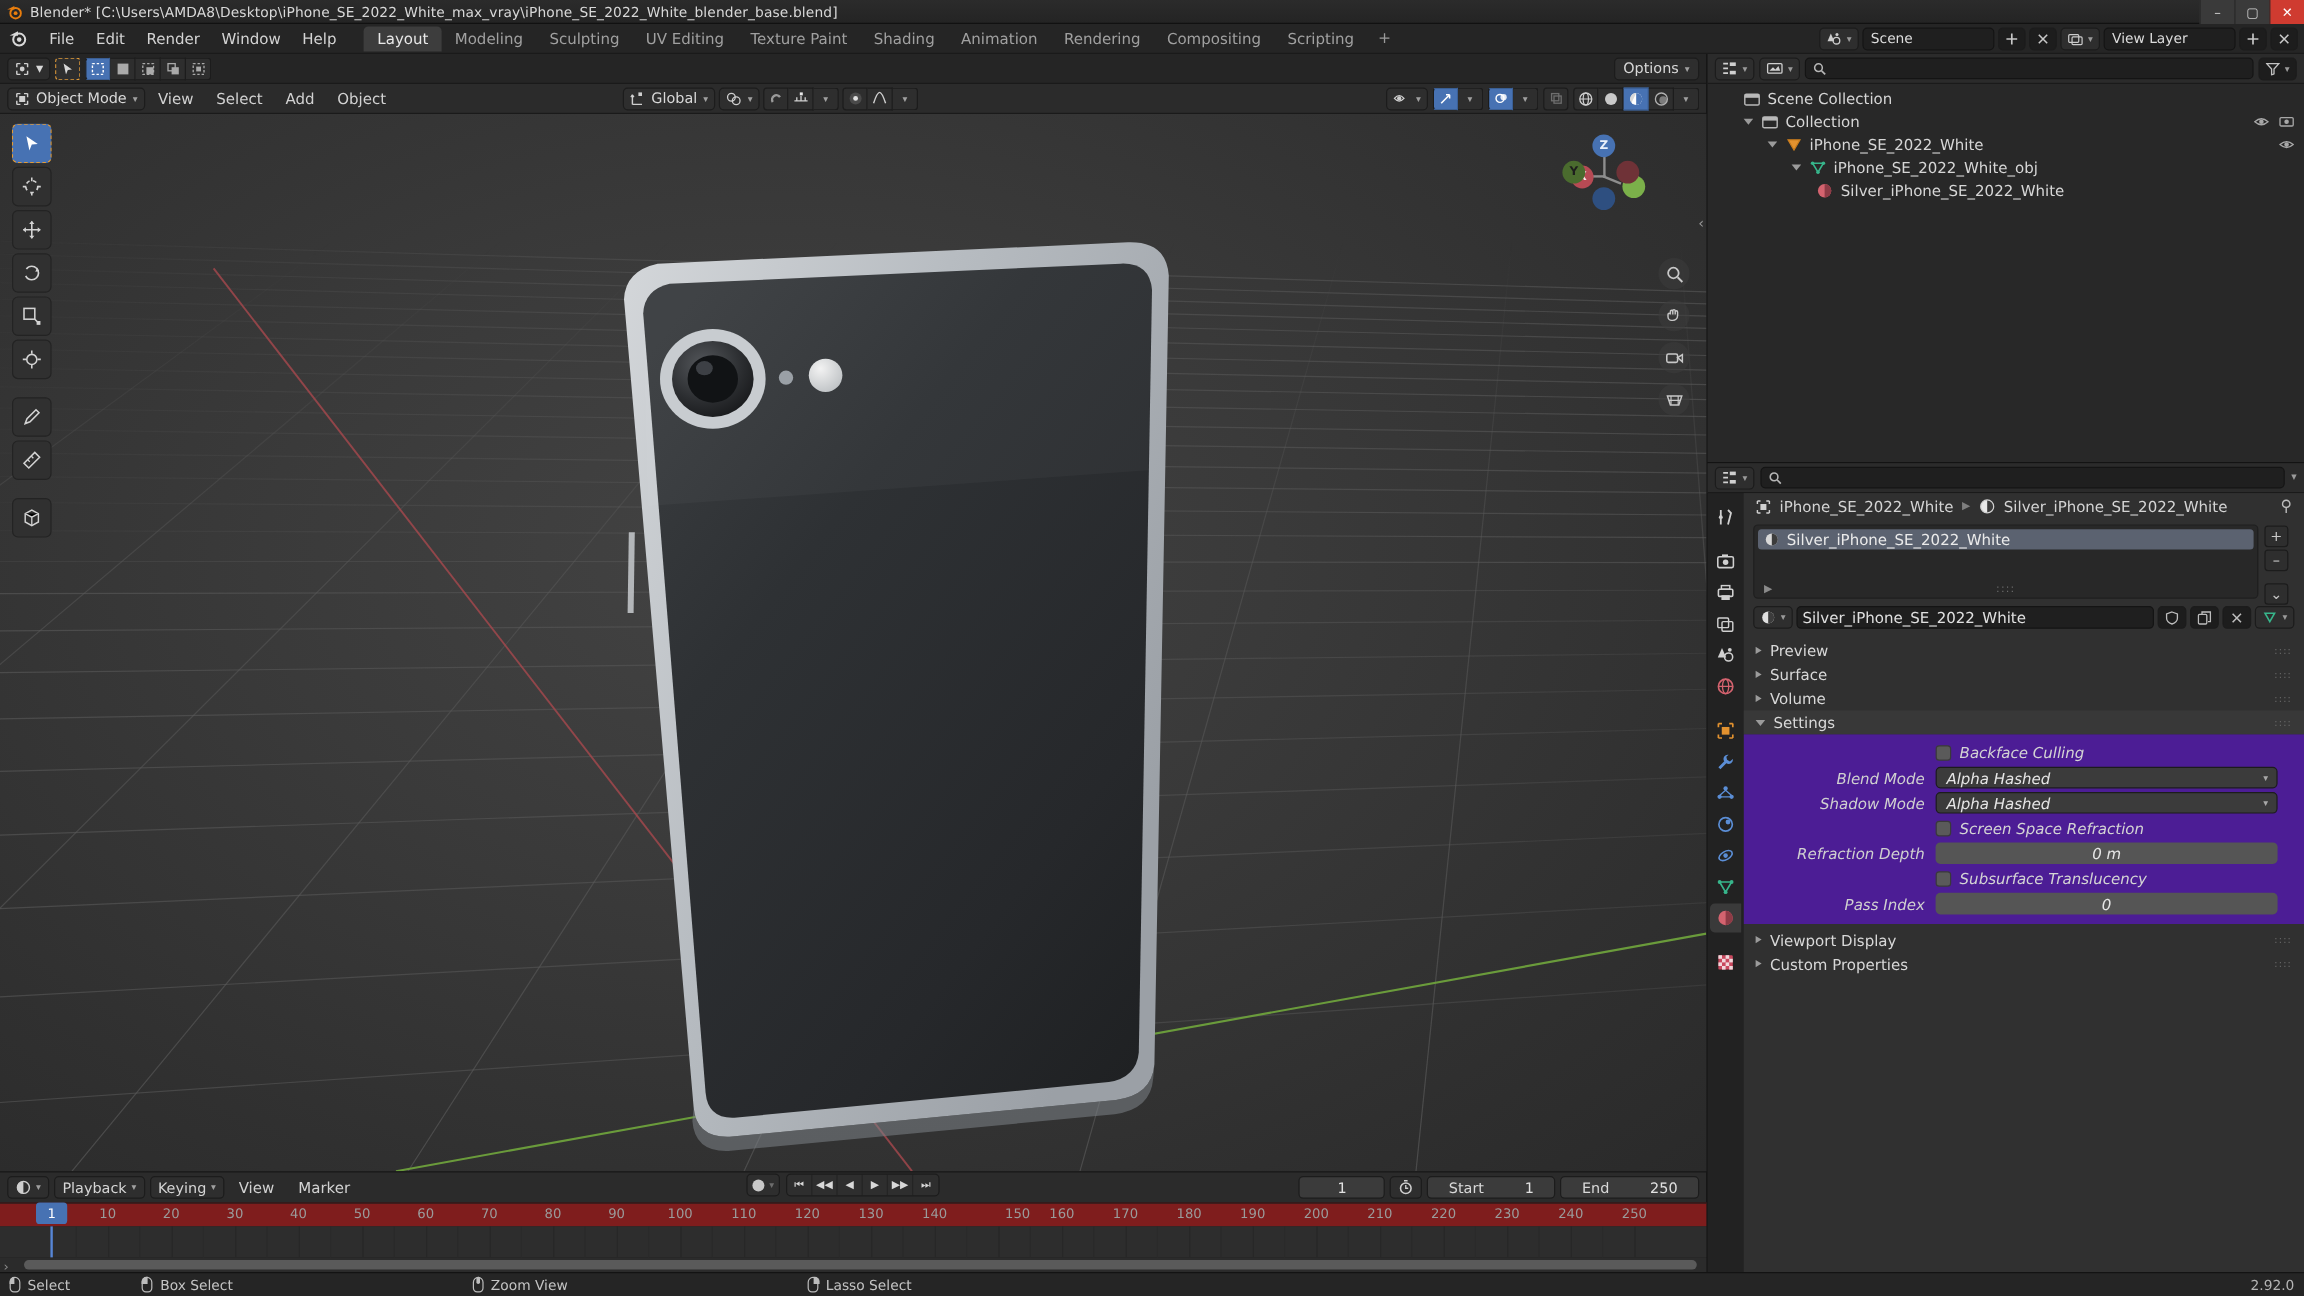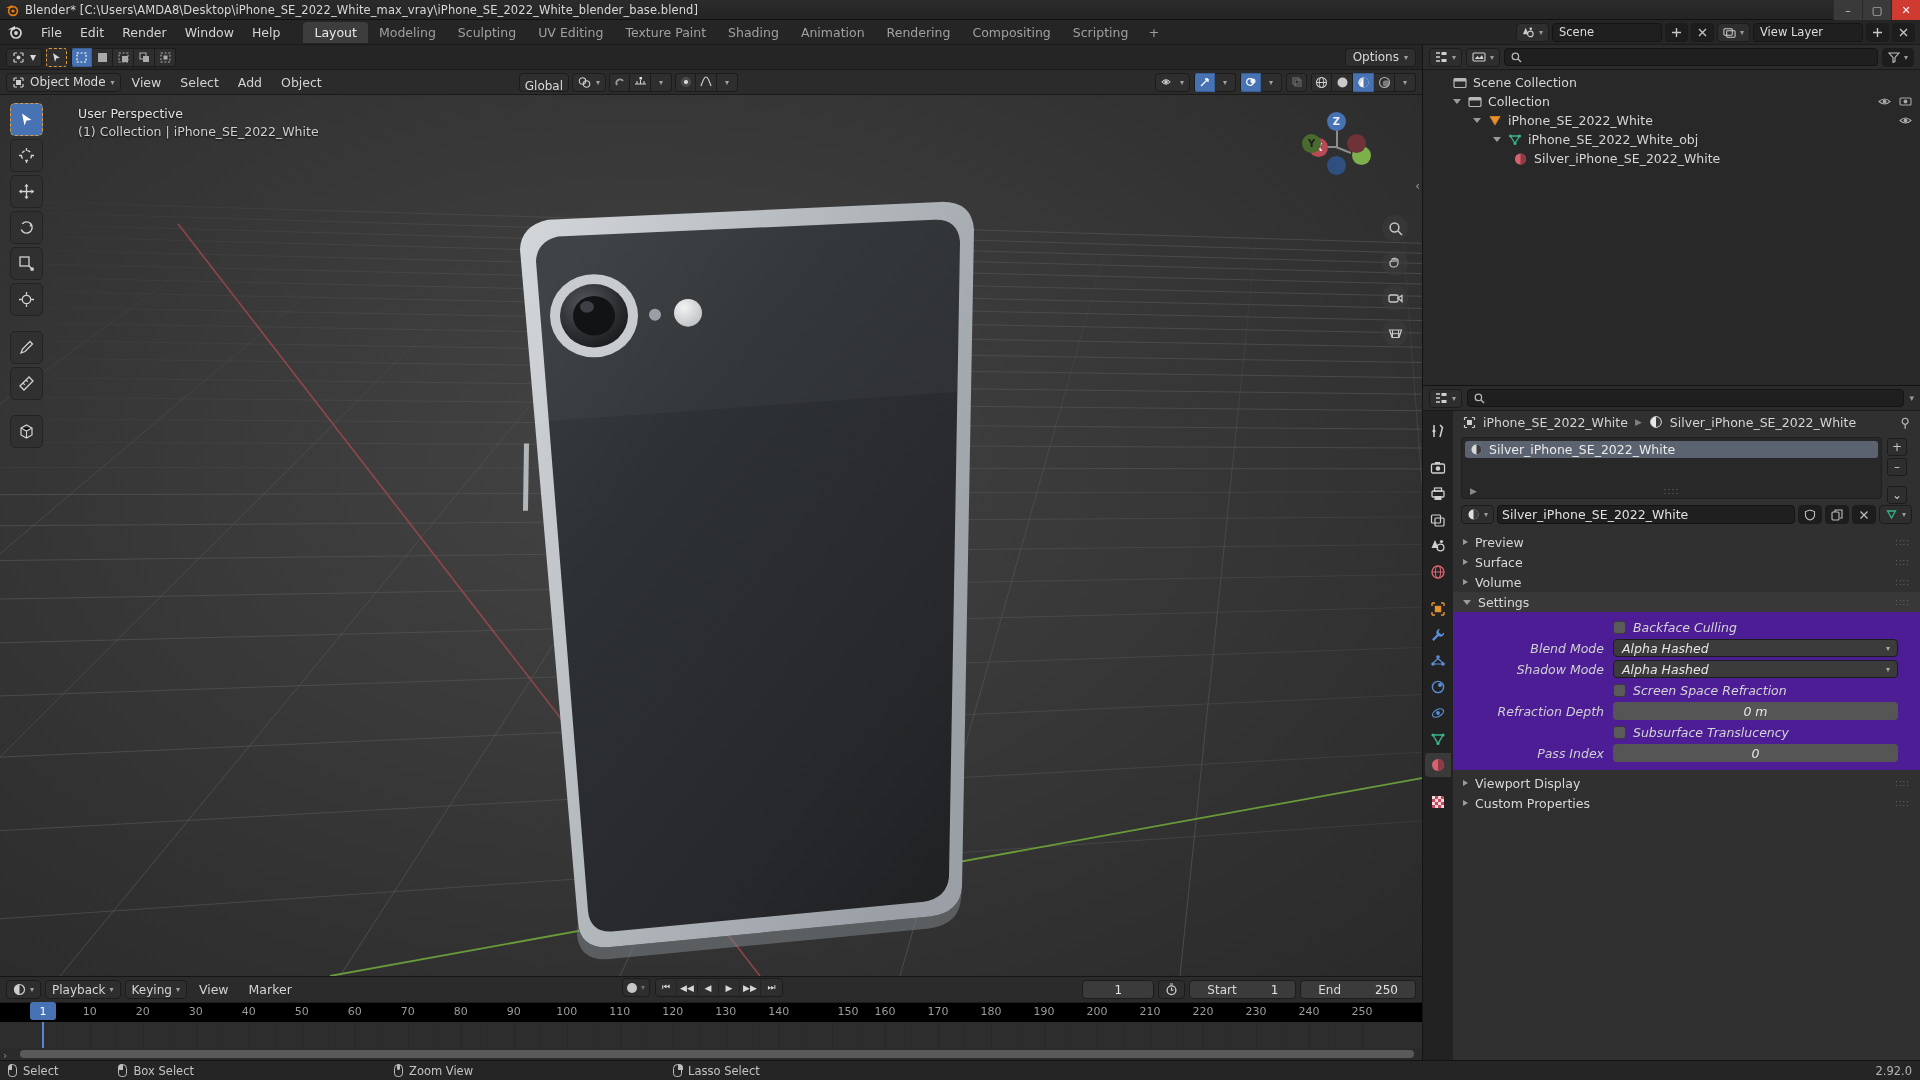--- a/index.html
+++ b/index.html
@@ -89,21 +89,21 @@
   .tl-right { margin-left:auto; display:flex; align-items:center; gap:4px; }
   .playbtns { display:flex; background:#2e2e2e; border:1px solid #1c1c1c; border-radius:4px; overflow:hidden; height:19px; }
   .pbtn { width:21px; height:17px; display:flex; align-items:center; justify-content:center;
     color:#d8d8d8; font-size:9px; border-right:1px solid #242424; }
   .numfield { background:#3b3b3b; border:1px solid #1c1c1c; border-radius:4px; height:19px; min-width:72px;
     display:flex; align-items:center; justify-content:center; font-size:12px; color:#e2e2e2; }
   .rangefield { background:#3b3b3b; border:1px solid #1c1c1c; border-radius:4px; height:19px; display:flex;
     align-items:center; font-size:12px; color:#e2e2e2; }
   .rangefield span { padding:0 17px; }
   .rangefield .lbl { color:#d9d9d9; }
-  .tl-scale { height:20px; background:#000000; position:relative; border-top:1px solid #1c1c1c; }
+  .tl-scale { height:20px; background:#7f1d1d; position:relative; border-top:1px solid #1c1c1c; }
   .tl-tick { position:absolute; top:2px; font-size:11px; color:#9b9b9b; transform:translateX(-50%); }
   .tl-body { height:26px; background:#2d2d2d; position:relative; }
   .tl-grid { position:absolute; top:0; bottom:0; width:1px; background:#272727; }
   .playhead { position:absolute; top:0; width:2px; background:#5786d6; }
   .playhead-lbl { position:absolute; top:-20px; left:-12px; width:26px; height:18px; background:#4772b3;
     border-radius:3px; color:#fff; font-size:11px; display:flex; align-items:center; justify-content:center; }
   .tl-scroll { height:12px; background:#2b2b2b; position:relative; }
   .tl-scrollbar { position:absolute; left:20px; right:8px; top:2px; height:8px; background:#5a5a5a; border-radius:4px; }
 
   
@@ -330,21 +330,21 @@
               <rect x="4" y="4" width="5" height="5" fill="#cfcfcf"></rect>
             </svg>
           <span>Object Mode</span>
           <span class="cv" style="font-size:8px;color:#a0a0a0;">▾</span>
         </div>
         <div class="mbtn">View</div>
         <div class="mbtn">Select</div>
         <div class="mbtn">Add</div>
         <div class="mbtn">Object</div>
 
-        <div style="margin-left:186px;flex-direction:column;" class="modebox">
+        <div style="margin-left:186px;" class="modebox">
           <svg width="13" height="13" viewBox="0 0 13 13">
               <path d="M2 11 L2 3 M2 11 L10 11" stroke="#cfcfcf" stroke-width="1.2" fill="none"></path>
               <path d="M2 3 L0.7 5 M2 3 L3.3 5" stroke="#cfcfcf" stroke-width="1"></path>
               <rect x="7" y="1" width="3" height="3" fill="#cfcfcf"></rect>
             </svg>
           <span>Global</span>
           <span class="cv" style="font-size:8px;color:#a0a0a0;">▾</span>
         </div>
         <div class="modebox">
           <svg width="13" height="13" viewBox="0 0 13 13">
@@ -553,24 +553,20 @@
             <path d="M578 836 Q580 862 608 861 L930 830 Q960 826 962 800 L961 812 Q959 838 929 842 L607 873 Q579 874 577 848 Z" fill="#7d8388" opacity=".55"></path>
           </g>
 
           <g transform="translate(750,903)">
             <circle cx="0" cy="0" r="9" fill="none" stroke="#d94f4f" stroke-width="2" stroke-dasharray="4.5 4.5"></circle>
             <circle cx="0" cy="0" r="9" fill="none" stroke="#f0f0f0" stroke-width="2" stroke-dasharray="4.5 4.5" stroke-dashoffset="4.5"></circle>
             <path d="M-13 0h5M8 0h5M0 -13v5M0 8v5" stroke="#1b1b1b" stroke-width="1.4"></path>
           </g>
         </svg>
 
-        <div class="vp-overlay-text">
-          <div>User Perspective</div>
-          <div class="l2">(1) Collection | iPhone_SE_2022_White</div>
-        </div>
 
         <div class="toolcol">
           <div class="toolbtn active">
             <svg width="15" height="15" viewBox="0 0 15 15">
                 <path d="M3 1.5 L12.5 8 L7.5 8.4 L5.5 13.5 Z" fill="#fff"></path>
               </svg>
           </div>
           <div class="toolbtn">
             <svg width="17" height="17" viewBox="0 0 17 17">
                 <circle cx="8.5" cy="8.5" r="5" fill="none" stroke="#d2d2d2" stroke-width="1.4" stroke-dasharray="3 3"></circle>

